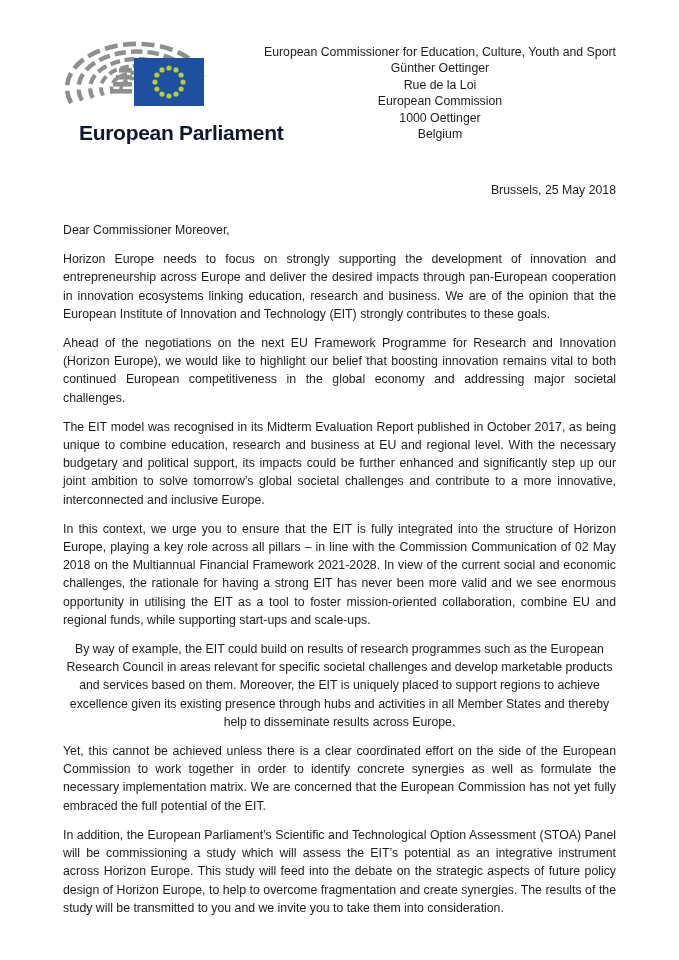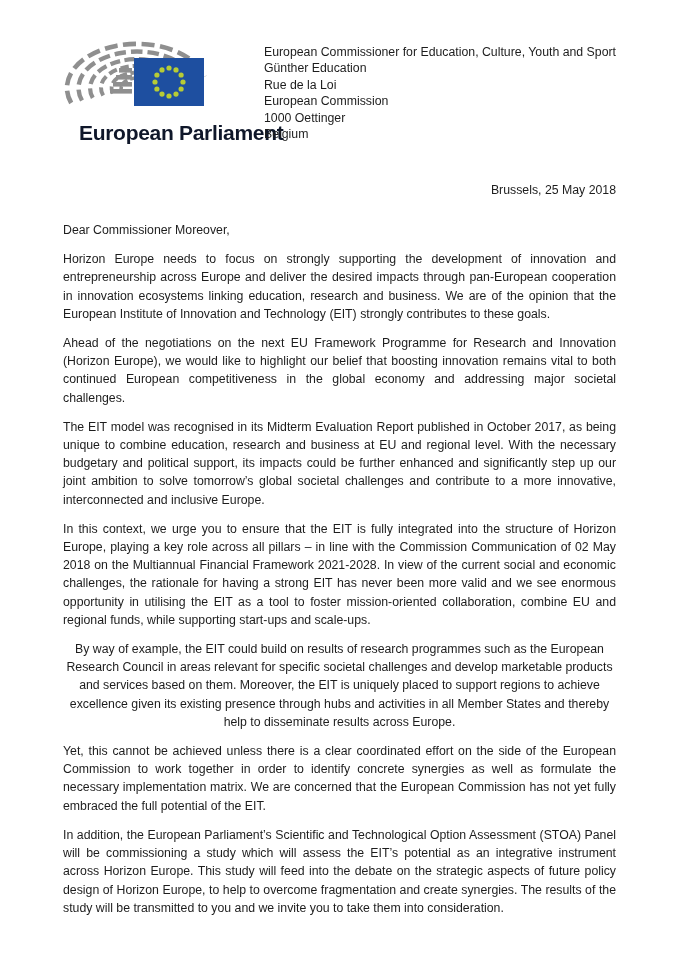--- a/index.html
+++ b/index.html
@@ -32,21 +32,21 @@
     margin-top: 5px;
     font-size: 21px;
     font-weight: bold;
     letter-spacing: -0.3px;
     color: #0f172a;
     white-space: nowrap;
     margin-left: 16px;
   }
   .address-block {
     padding-top: 16px;
-    text-align: left;
+    text-align: center;
     font-size: 12.3px;
     line-height: 16.4px;
   }
   .dateline {
     margin-top: 36px;
     text-align: right;
     font-size: 12.3px;
     line-height: 18px;
   }
   .body-text {
@@ -104,21 +104,21 @@
             <circle cx="93.9" cy="47" r="2.6"></circle>
             <circle cx="99" cy="41.9" r="2.6"></circle>
           </g>
         </g>
       </svg>
       <div class="logo-wordmark">European Parliament</div>
     </div>
 
     <div class="address-block">
       <div>European Commissioner for Education, Culture, Youth and Sport</div>
-      <div>Günther Education</div>
+      <div>Günther Oettinger</div>
       <div>Rue de la Loi</div>
       <div>European Commission</div>
       <div>1000 Oettinger</div>
       <div>Belgium</div>
     </div>
 
   </div>
 
   <div class="dateline">Brussels, 25 May 2018</div>
 

